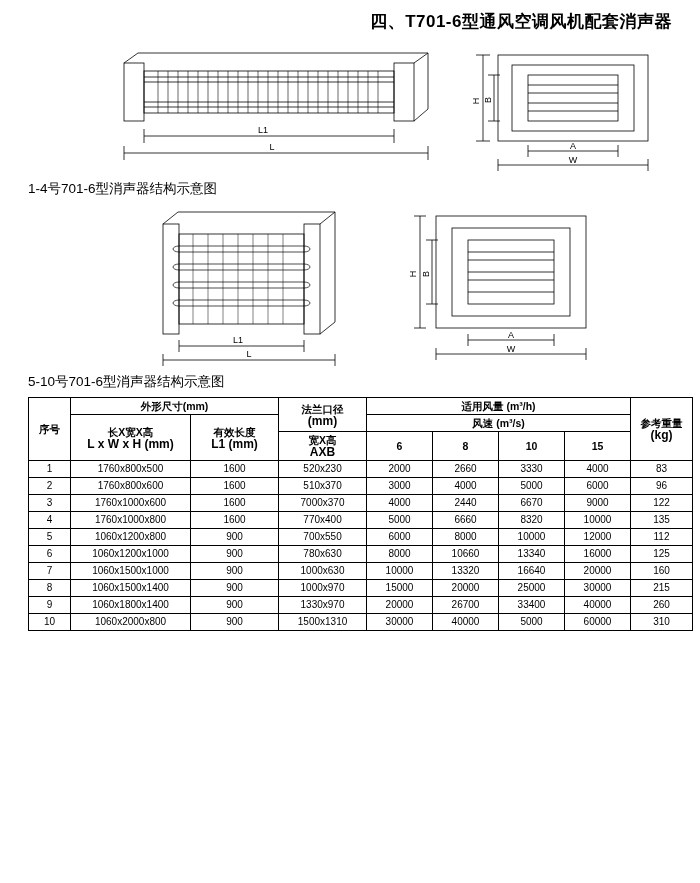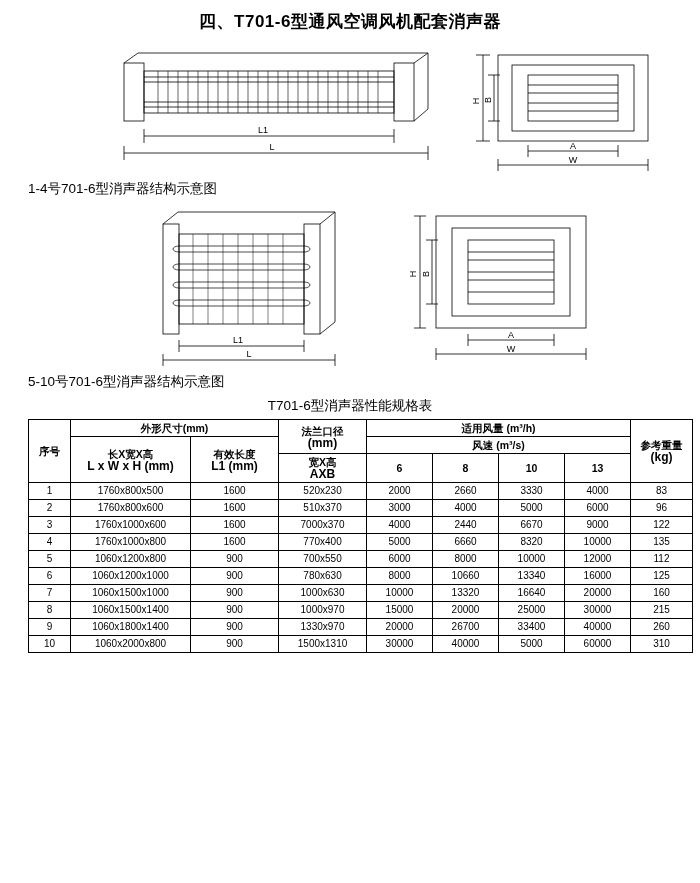--- a/index.html
+++ b/index.html
@@ -18,21 +18,21 @@
   .page {
     width: 700px;
     height: 883px;
     position: relative;
     box-sizing: border-box;
     padding: 0 28px;
   }
   h1.title {
     font-size: 17px;
     font-weight: bold;
-    text-align: center;
+    text-align: right;
     margin: 10px 0 8px 0;
     letter-spacing: 0.5px;
   }
   p.body-text {
     font-size: 13.5px;
     line-height: 21px;
     margin: 0 0 6px 0;
     text-align: justify;
     text-indent: 2em;
     letter-spacing: 0.2px;
@@ -247,21 +247,20 @@
         <text x="221" y="153" text-anchor="middle">L</text>
         <text x="388" y="70" text-anchor="middle" transform="rotate(-90 388 70)">H</text>
         <text x="401" y="70" text-anchor="middle" transform="rotate(-90 401 70)">B</text>
         <text x="483" y="134" text-anchor="middle">A</text>
         <text x="483" y="148" text-anchor="middle">W</text>
       </g>
     </svg>
     <div class="fig-caption">5-10号701-6型消声器结构示意图</div>
   </div>
 
-  <div class="tbl-title">T701-6型消声器性能规格表</div>
 
   <table class="spec">
     <colgroup>
       <col style="width:42px">
       <col style="width:120px">
       <col style="width:88px">
       <col style="width:88px">
       <col style="width:66px">
       <col style="width:66px">
       <col style="width:66px">
@@ -294,21 +293,21 @@
         <th colspan="4" class="h-main">风速 (m³/s)</th>
       </tr>
       <tr>
         <th rowspan="1">
           <div class="h-main">宽X高</div>
           <div class="h-sub">AXB</div>
         </th>
         <th class="h-main">6</th>
         <th class="h-main">8</th>
         <th class="h-main">10</th>
-        <th class="h-main">13</th>
+        <th class="h-main">15</th>
       </tr>
     </thead>
     <tbody>
       <tr>
         <td class="num">1</td>
         <td class="num">1760x800x500</td>
         <td class="num">1600</td>
         <td class="num">520x230</td>
         <td class="num">2000</td>
         <td class="num">2660</td>

